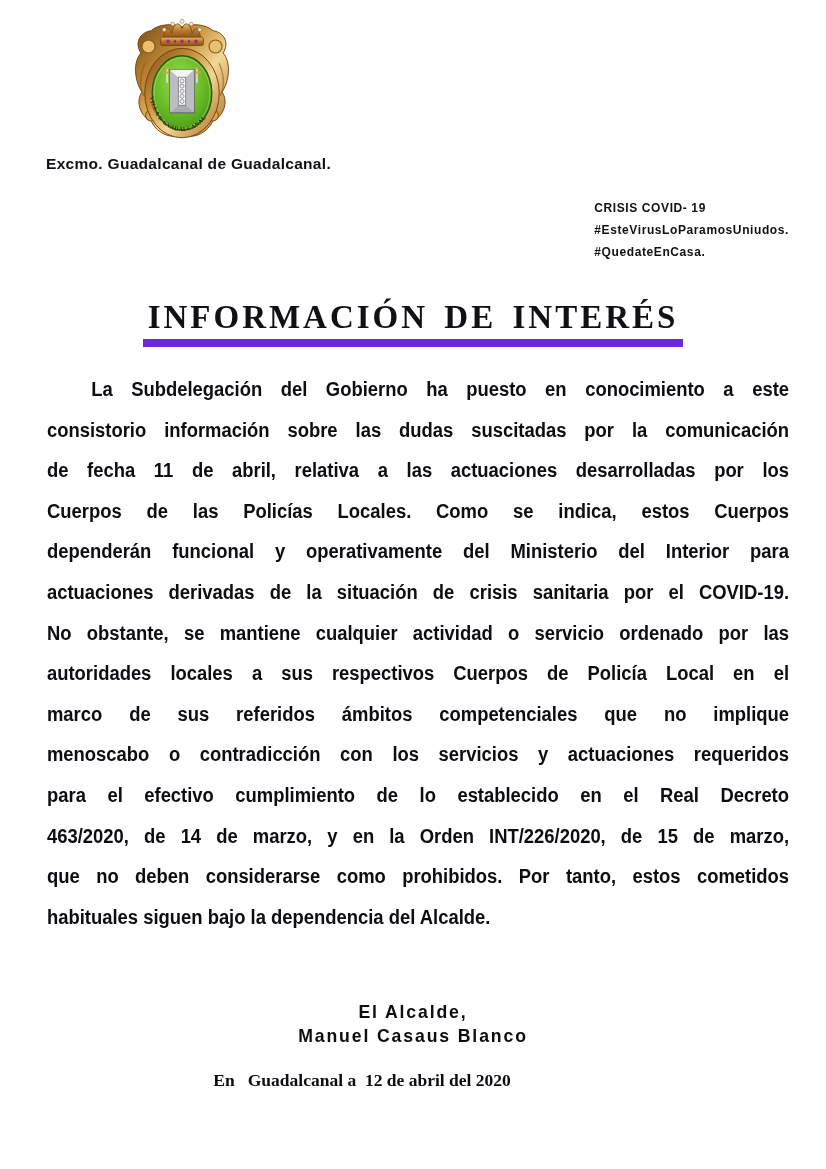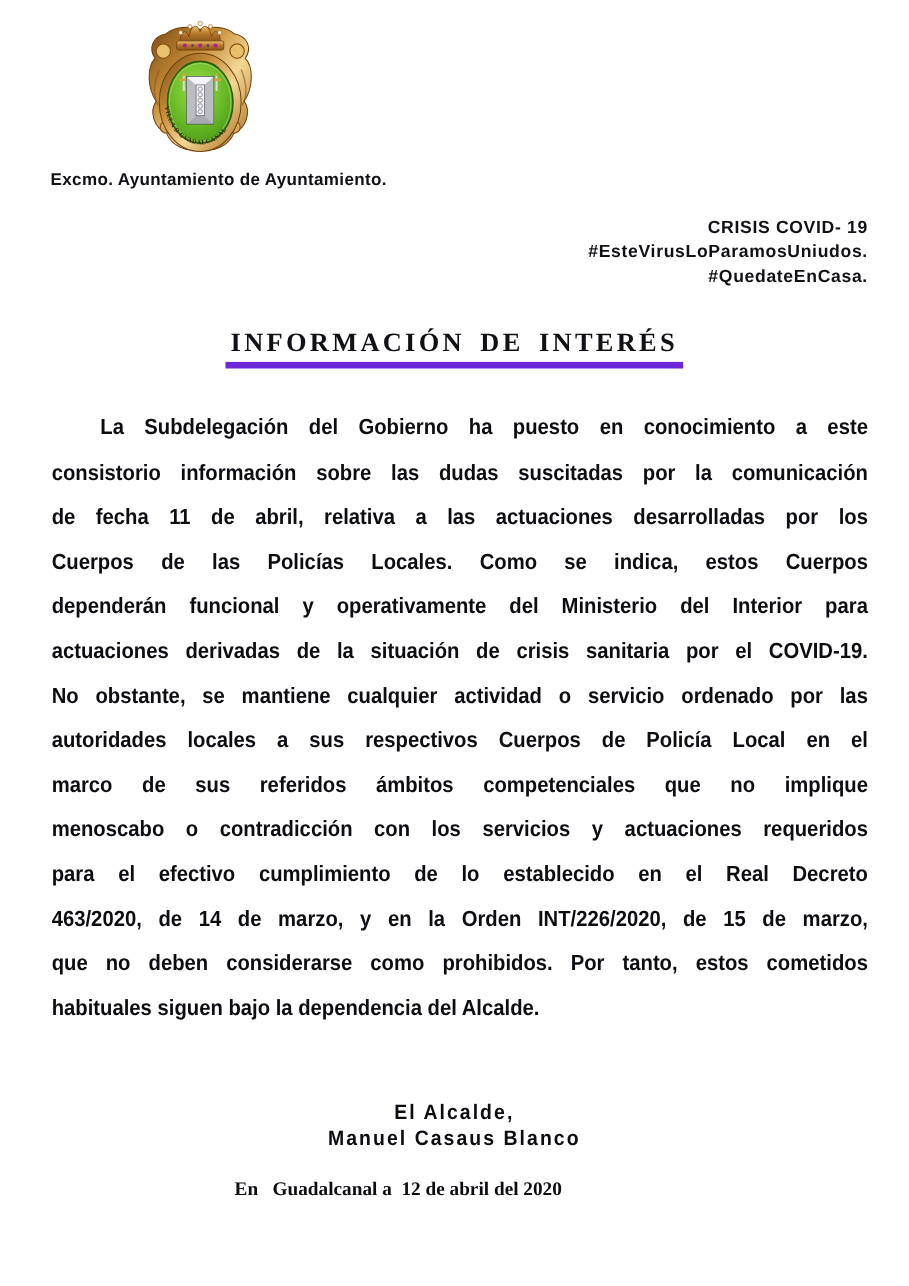--- a/index.html
+++ b/index.html
@@ -6,28 +6,28 @@
   .sheet {
     position:relative; width:826px; height:1169px; background:#ffffff;
     font-family:"Liberation Sans", sans-serif; color:#101016; overflow:hidden;
   }
   .crest { position:absolute; left:126px; top:12px; }
   .org-name {
     position:absolute; left:46px; top:154px;
     font-size:15.5px; font-weight:bold; letter-spacing:0.3px; line-height:19px;
   }
   .crisis {
-    position:absolute; right:37px; top:197px; text-align:right;
-    font-size:16px; font-weight:bold; line-height:22px; letter-spacing:0.6px;
+    position:absolute; right:37px; top:197px; text-align:left;
+    font-size:12px; font-weight:bold; line-height:22px; letter-spacing:0.6px;
   }
   .title-wrap { position:absolute; left:0; width:826px; top:299px; text-align:center; }
   .doc-title {
     display:inline-block; font-family:"Liberation Serif", serif;
-    font-size:24px; font-weight:bold; letter-spacing:3px; word-spacing:5px;
-    border-bottom:6px solid #6d28d9; padding:0 5px 3px 5px;
+    font-size:33px; font-weight:bold; letter-spacing:3px; word-spacing:5px;
+    border-bottom:8px solid #6d28d9; padding:0 5px 3px 5px;
   }
   .body-text {
     position:absolute; left:47px; top:369px; width:806px;
     transform:scaleX(0.9206); transform-origin:0 0;
     font-size:20px; font-weight:bold; line-height:40.6px; color:#0c0c12;
   }
   .body-line { text-align:justify; text-align-last:justify; height:40.6px; }
   .body-line.first { text-indent:48px; }
   .body-line.last { text-align-last:left; }
   .signature {
@@ -123,21 +123,21 @@
         <circle cx="60" cy="96" r="2.2" fill="#eeeef4" stroke="#55555e" stroke-width="0.6"></circle>
       </g>
 
       <path id="arcText" d="M 25 84 A 35 44 0 0 0 95 84" fill="none"></path>
       <text font-size="6.2" font-weight="bold" fill="#3a2406" letter-spacing="0.6" font-family="Liberation Serif, serif">
         <textPath href="#arcText" startOffset="7">VILLA D GVADALCANAL</textPath>
       </text>
     </svg>
   </div>
 
-  <div class="org-name">Excmo. Ayuntamiento de Ayuntamiento.</div>
+  <div class="org-name">Excmo. Guadalcanal de Guadalcanal.</div>
 
   <div class="crisis">
     <div>CRISIS COVID- 19</div>
     <div>#EsteVirusLoParamosUniudos.</div>
     <div>#QuedateEnCasa.</div>
   </div>
 
   <div class="title-wrap">
     <span class="doc-title">INFORMACIÓN DE INTERÉS</span>
   </div>

